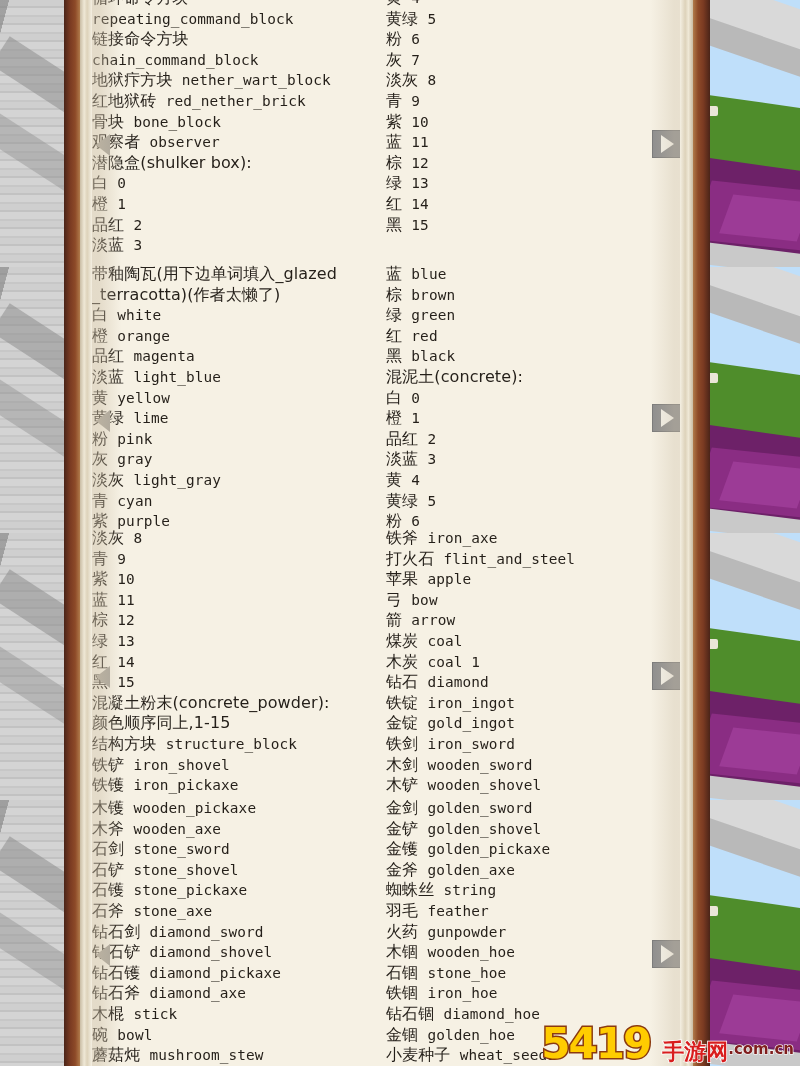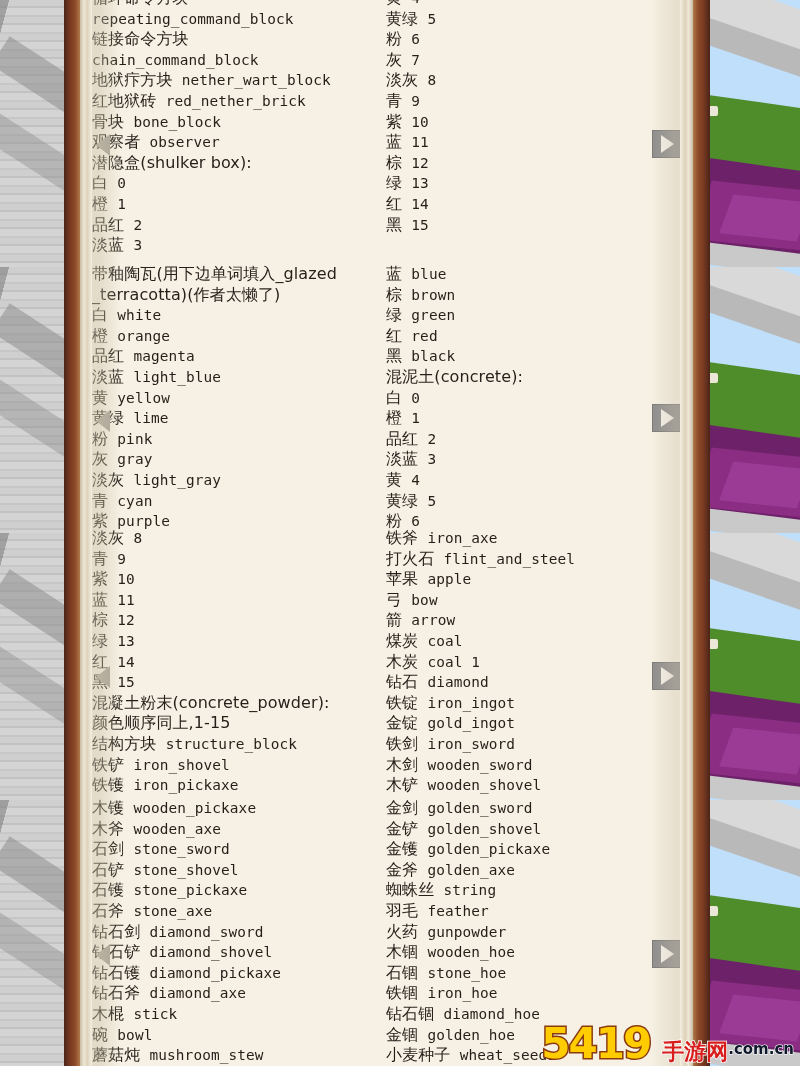--- a/index.html
+++ b/index.html
@@ -161,21 +161,21 @@
   }
   .wm-txt{
     font-family:"DejaVu Sans","Liberation Sans",sans-serif;
     font-weight:bold; font-size:22px; line-height:20px;
     color:#d81d1d; -webkit-text-stroke:1.5px #ffffff;
     paint-order:stroke fill;
   }
   .wm-dom{
     font-family:"DejaVu Sans","Liberation Sans",sans-serif;
     font-weight:bold; font-size:15px; line-height:14px;
-    color:#0f172a; -webkit-text-stroke:1.2px #ffffff;
+    color:#7f1d1d; -webkit-text-stroke:1.2px #ffffff;
     paint-order:stroke fill;
   }
   .wm-right{ display:flex; flex-direction:row; align-items:flex-start;text-align:center; }
 </style>
 </head>
 <body>
 
 <div id="screen">
 
   <div class="world-left">

